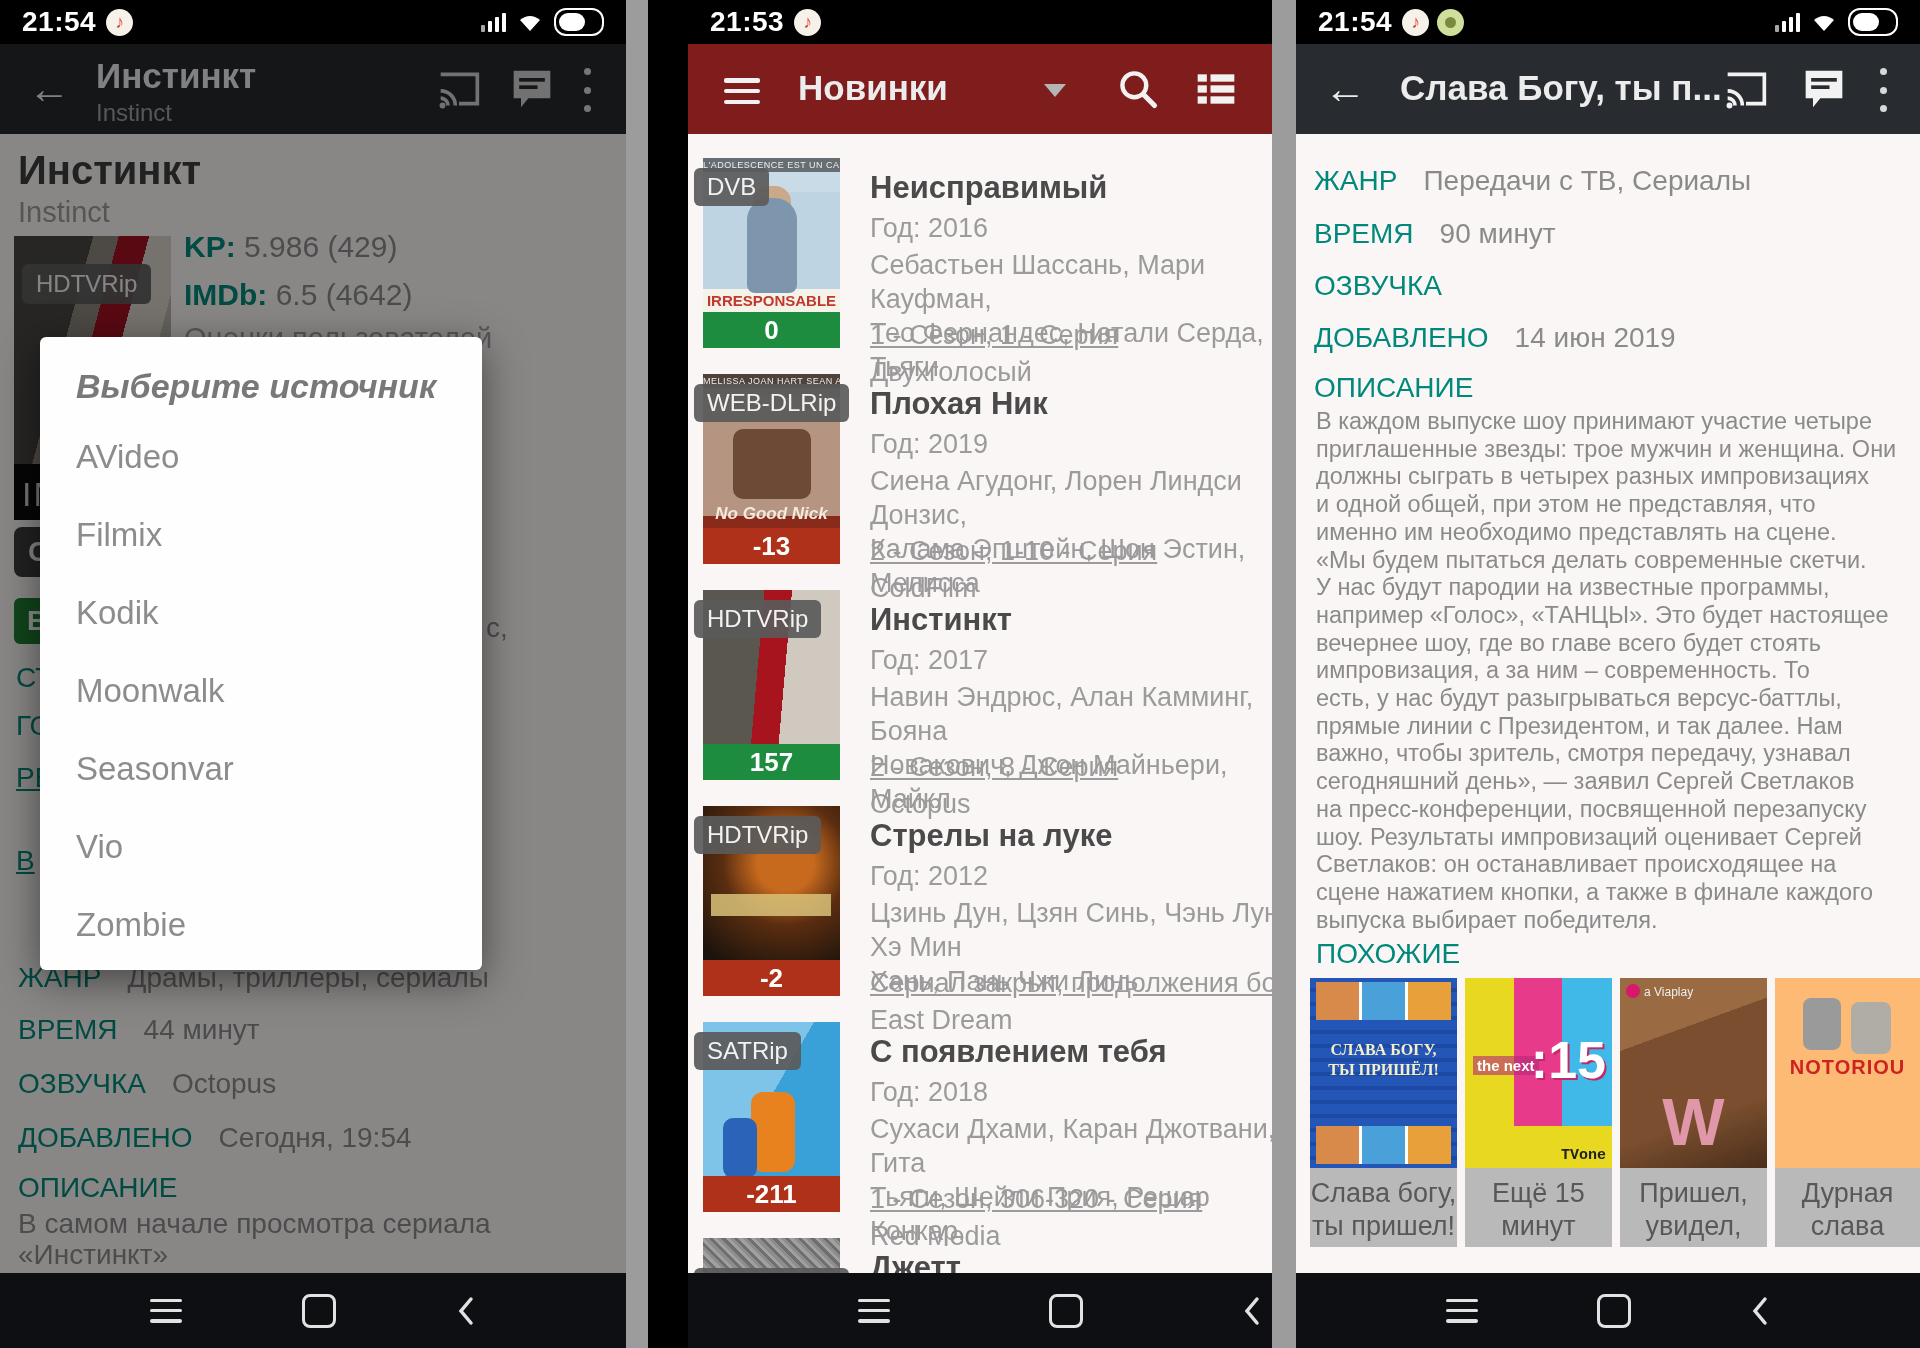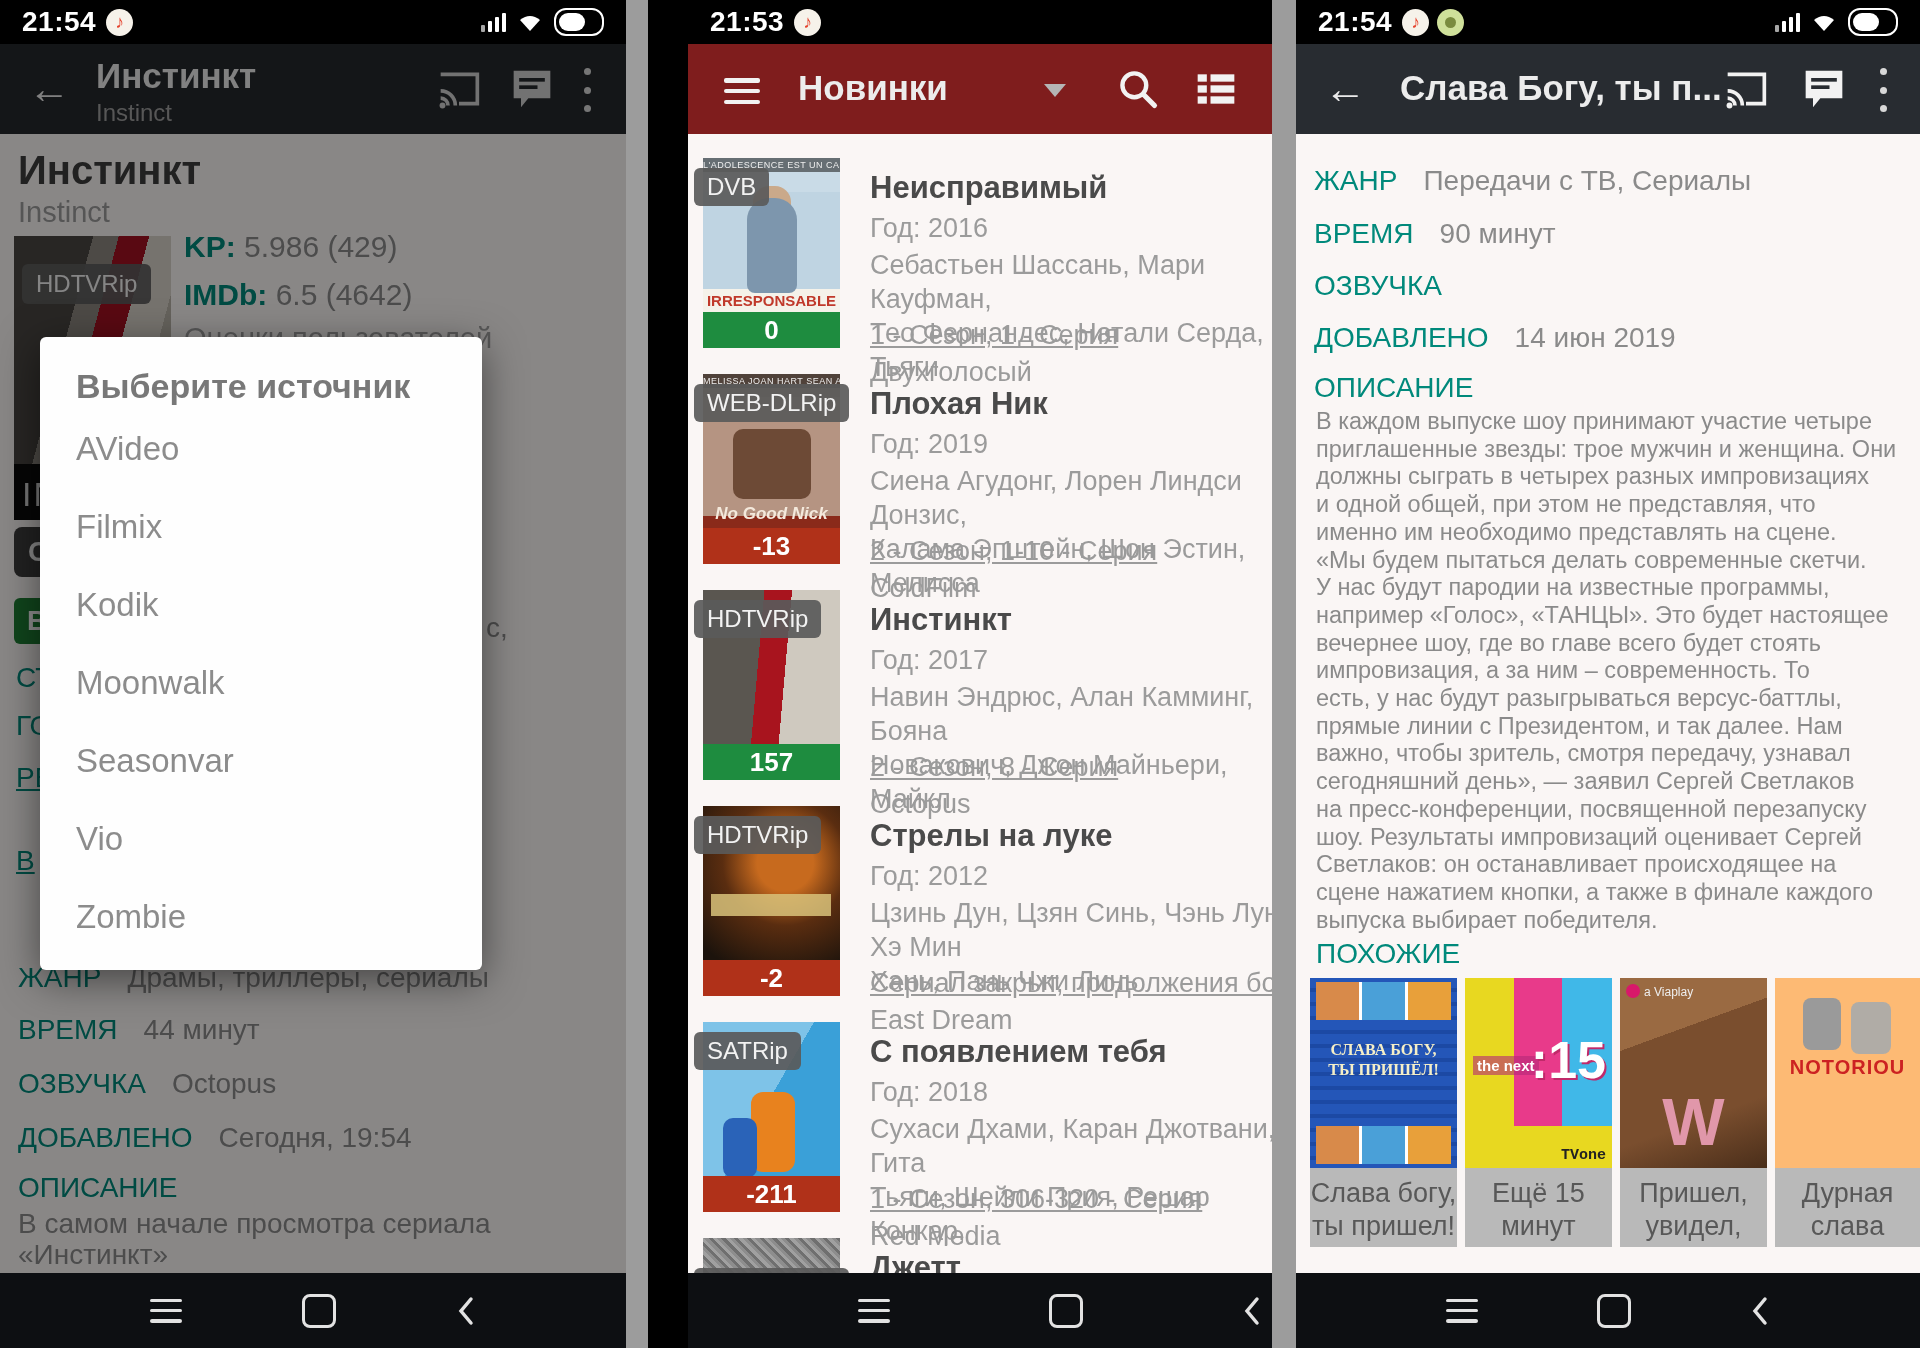--- a/index.html
+++ b/index.html
@@ -70,21 +70,21 @@
   .frag{position:absolute;font-size:28px;color:#00897b;}
   .frag.u{text-decoration:underline;}
   .frag-chip{position:absolute;left:14px;top:527px;width:120px;height:50px;background:#3c3c3c;border-radius:8px;
              color:#f5f5f5;font-size:28px;font-weight:bold;line-height:50px;padding-left:14px;box-sizing:border-box;}
   .frag-green{position:absolute;left:14px;top:598px;width:46px;height:46px;background:#1e7e34;border-radius:6px;
               color:#fff;font-size:28px;font-weight:bold;display:flex;align-items:center;justify-content:center;}
   .lp-desc{position:absolute;left:18px;top:1208px;font-size:28px;line-height:31px;color:#8a8a8a;}
   .scrim{position:absolute;left:0;top:44px;width:100%;height:1229px;background:rgba(0,0,0,.45);z-index:5;}
   .dialog{position:absolute;left:40px;top:337px;width:442px;height:633px;background:#fefefe;border-radius:6px;
           box-shadow:0 10px 40px rgba(0,0,0,.5);z-index:6;padding:30px 0 0 36px;box-sizing:border-box;}
-  .dlg-title{font-size:34px;font-weight:bold;color:#787878;margin-bottom:4px;}
+  .dlg-title{font-size:34px;font-weight:bold;color:#787878;margin-bottom:12px;font-style:italic;}
   .dlg-opt{font-size:33px;color:#8c8c8c;line-height:78px;height:78px;}
 
   
   .list-item{position:absolute;left:0;width:100%;height:216px;}
   .mp-poster{position:absolute;left:15px;top:0;width:137px;height:190px;overflow:hidden;background:#777;}
   .mp-bar{position:absolute;left:0;bottom:0;width:100%;height:36px;color:#fff;font-size:26px;font-weight:bold;
           text-align:center;line-height:36px;z-index:2;}
   .bar-green{background:#1e8c3f;}
   .bar-red{background:#b03119;}
   .mp-badge{position:absolute;left:6px;top:10px;background:rgba(90,90,90,.92);color:#f2f2f2;font-size:24px;

